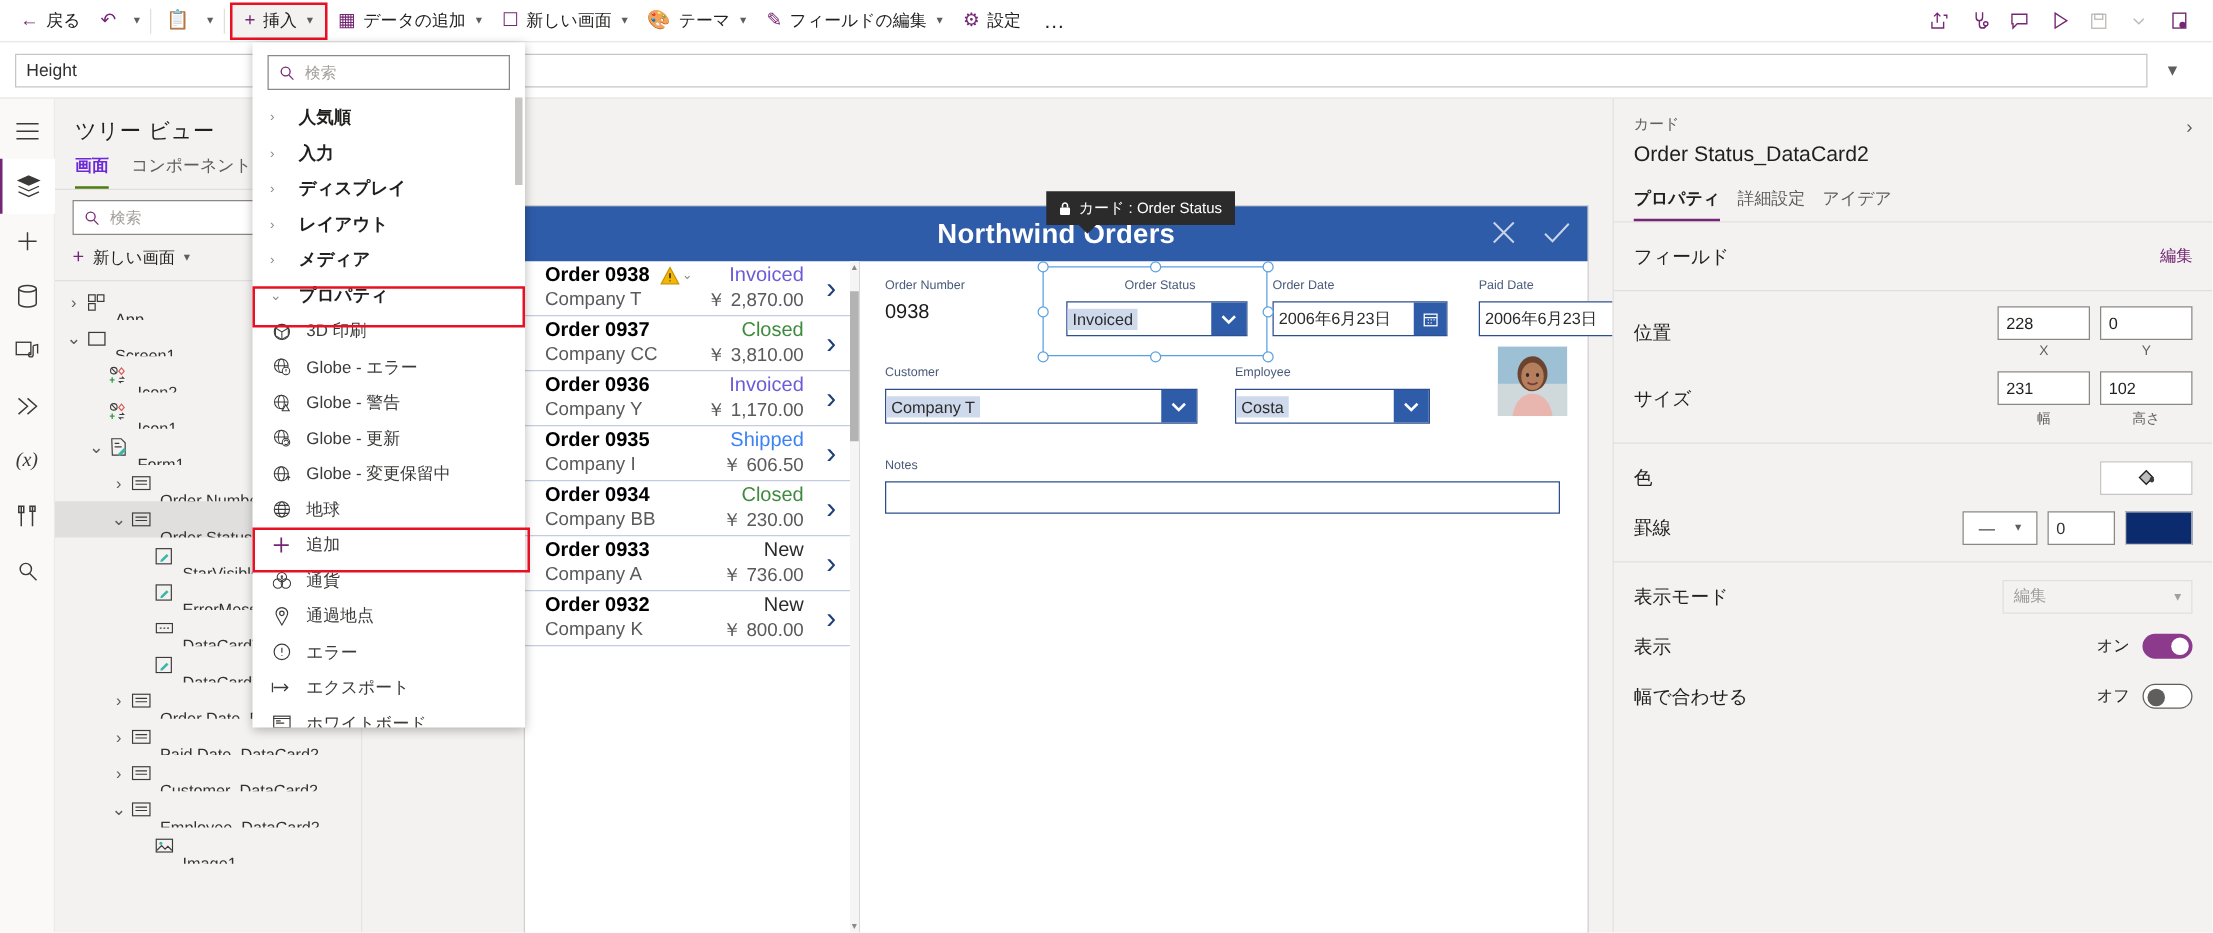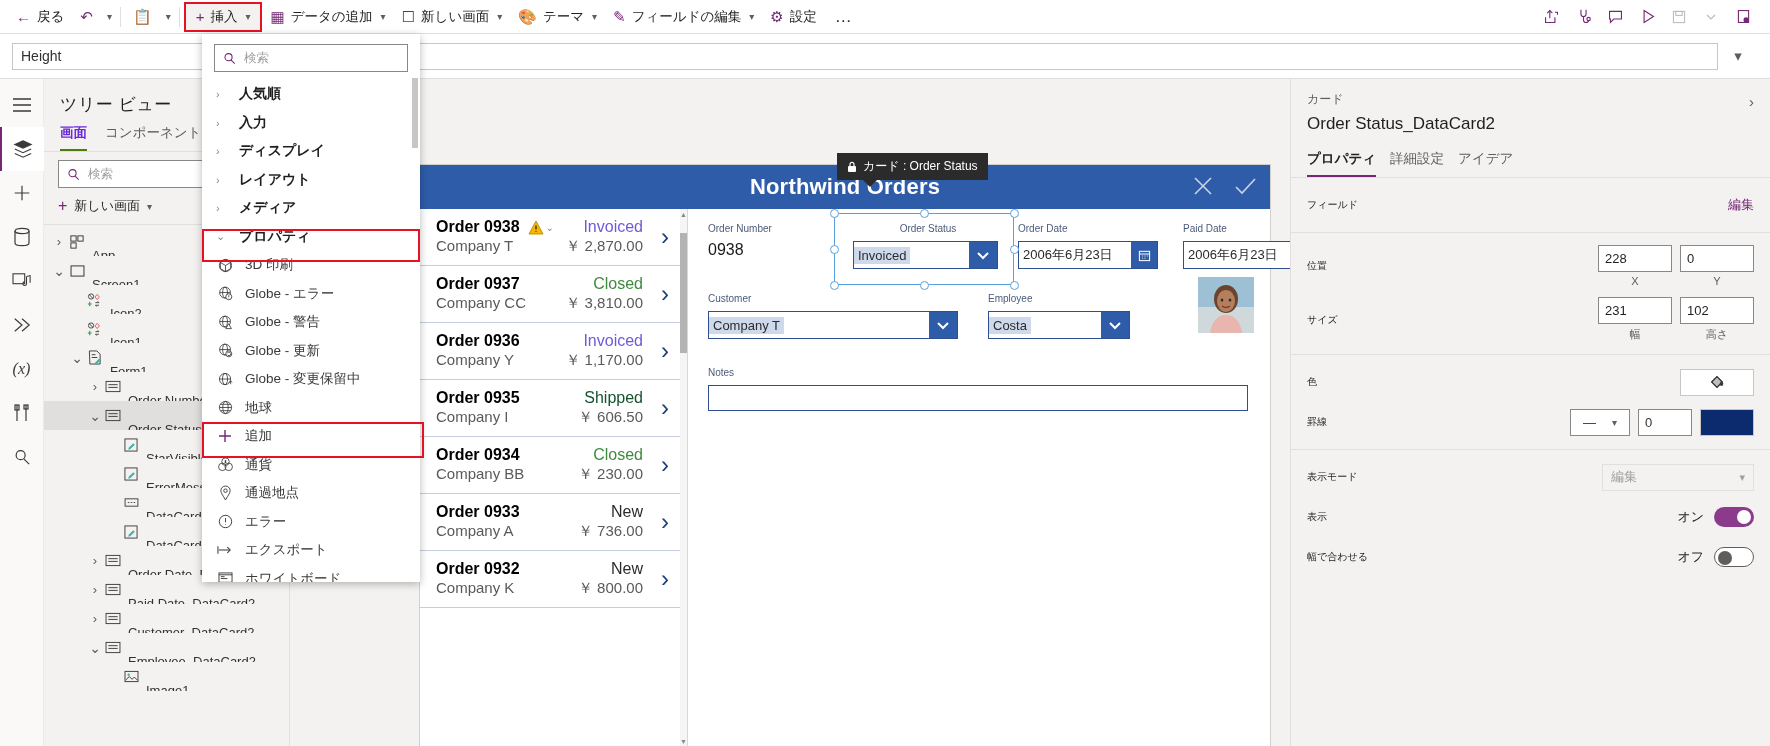--- a/index.html
+++ b/index.html
@@ -108,21 +108,21 @@
   }
   .app-title { flex: 1; text-align: center; color: #fff; font-size: 22px; font-weight: bold; letter-spacing: .2px;}
   .app-header-icons { display: flex; align-items: center; gap: 16px; width: 150px; justify-content: flex-end; }
   .app-body { display: flex; height: 538px; }
 
   .order-list { width: 268px; border-right: 1px solid #d8d8d8; position: relative; }
   .order-scroll { position:absolute; right:0; top:0; width:7px; height:100%; background:#f5f5f5; }
   .order-scroll i { position:absolute; top:24px; left:0; width:7px; height:120px; background:#b3b3b3; display:block; }
   .order-scroll .ar { position:absolute; left:0; width:7px; text-align:center; font-size:7px; color:#8a8886; }
   .order-row {
-    height: 57px; border-bottom: 1px solid #c5cbe0;
+    height: 44px; border-bottom: 1px solid #c5cbe0;
     display: flex; align-items: center; padding: 0 6px 0 16px;
   }
   .order-main { flex: 1; }
   .order-top { display: flex; align-items: center; }
   .order-id { font-size: 16px; font-weight: bold; color: #000; }
   .order-warn { margin-left: 8px; display:flex; align-items:center; gap:2px;}
   .order-warn .cv { color:#8a8886; font-size:10px; }
   .order-status { margin-left: auto; font-size: 16px; padding-right: 6px; }
   .order-bottom { display: flex; margin-top: 1px; }
   .order-company { font-size: 15px; color: #5a5a5a; }
@@ -168,21 +168,21 @@
   .rp-head-texts { flex: 1; }
   .rp-kind { font-size: 12px; color: #605e5c; }
   .rp-name { font-size: 17px; color: #201f1e; margin-top: 6px; }
   .rp-expand { color: #605e5c; font-size: 15px; padding-top: 2px; }
   .rp-tabs { display: flex; gap: 14px; padding: 10px 16px 0 16px; border-bottom: 1px solid #e1dfdd; }
   .rp-tab { font-size: 13.5px; color: #605e5c; padding-bottom: 7px; }
   .rp-tab.active { color: #201f1e; font-weight: bold; border-bottom: 2px solid #742774; }
   .rp-sec { padding: 12px 16px; border-bottom: 1px solid #e1dfdd; }
   .rp-row { display: flex; align-items: center; min-height: 30px; }
   .rp-row + .rp-row { margin-top: 10px; }
-  .rp-lbl { font-size: 10px; color: #201f1e; width: 180px; }
+  .rp-lbl { font-size: 15px; color: #201f1e; width: 180px; }
   .rp-link { margin-left: auto; font-size: 13px; color: #742774; }
   .num-in {
     width: 74px; height: 27px; border: 1px solid #8a8886; background: #fff;
     font-size: 13px; color: #201f1e; display: flex; align-items: center; padding: 0 6px;
   }
   .num-stack { display:flex; flex-direction:column; align-items:center; }
   .num-cap { font-size: 11px; color: #605e5c; margin-top: 3px; }
   .pair { margin-left: auto; display: flex; gap: 8px; }
   .fill-btn { width: 74px; height: 27px; border: 1px solid #c8c6c4; background: #fff; display:flex; align-items:center; justify-content:center; margin-left:auto; }
   .border-style { width: 60px; height: 27px; border: 1px solid #8a8886; background:#fff; display:flex; align-items:center; justify-content:space-around; padding:0 4px; }
@@ -648,21 +648,21 @@
                   <span class="order-company">Company Y</span>
                   <span class="order-amount">￥ 1,170.00</span>
                 </div>
               </div>
               <div class="order-chev">›</div>
             </div>
             <div class="order-row">
               <div class="order-main">
                 <div class="order-top">
                   <span class="order-id">Order 0935</span>
-                  <span class="order-status" style="color:#14532d">Shipped</span>
+                  <span class="order-status" style="color:#3b82f6">Shipped</span>
                 </div>
                 <div class="order-bottom">
                   <span class="order-company">Company I</span>
                   <span class="order-amount">￥ 606.50</span>
                 </div>
               </div>
               <div class="order-chev">›</div>
             </div>
             <div class="order-row">
               <div class="order-main">
@@ -761,21 +761,21 @@
               <span class="drop-btn">
                 <svg width="14" height="14" viewBox="0 0 14 14" stroke="#fff" stroke-width="2" fill="none">
                     <path d="M2 5l5 5 5-5"></path>
                   </svg>
               </span>
             </div>
           </div>
 
           <div class="fld" style="left:300px; top:84px; width:180px;">
             <div class="fld-label">Employee</div>
-            <div class="input-box" style="width:142px;">
+            <div class="input-box" style="width:156px;">
               <span class="sel">Costa</span>
               <span class="drop-btn">
                 <svg width="14" height="14" viewBox="0 0 14 14" stroke="#fff" stroke-width="2" fill="none">
                     <path d="M2 5l5 5 5-5"></path>
                   </svg>
               </span>
             </div>
           </div>
 
           <div class="avatar">

